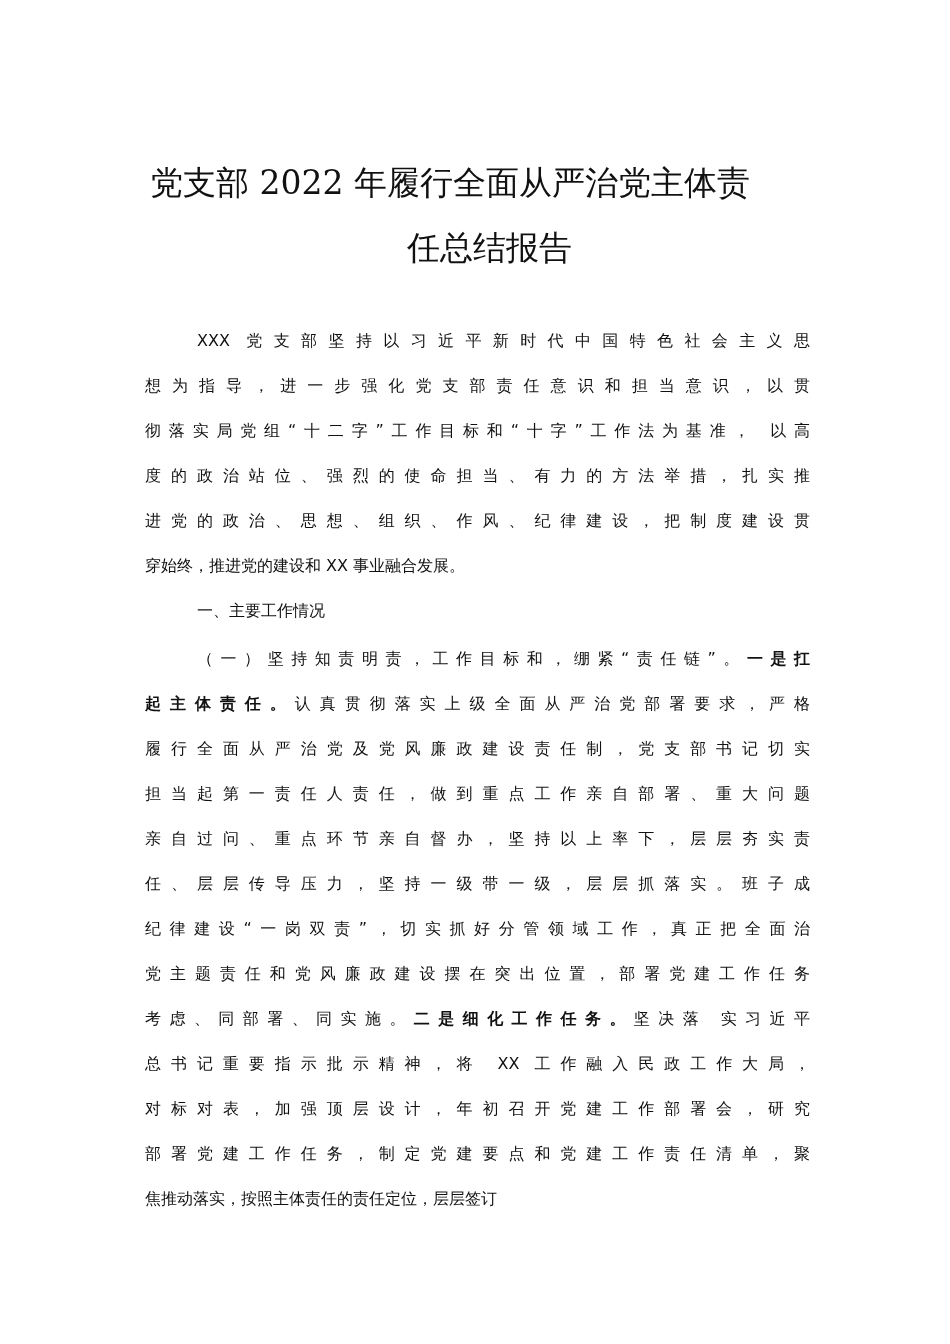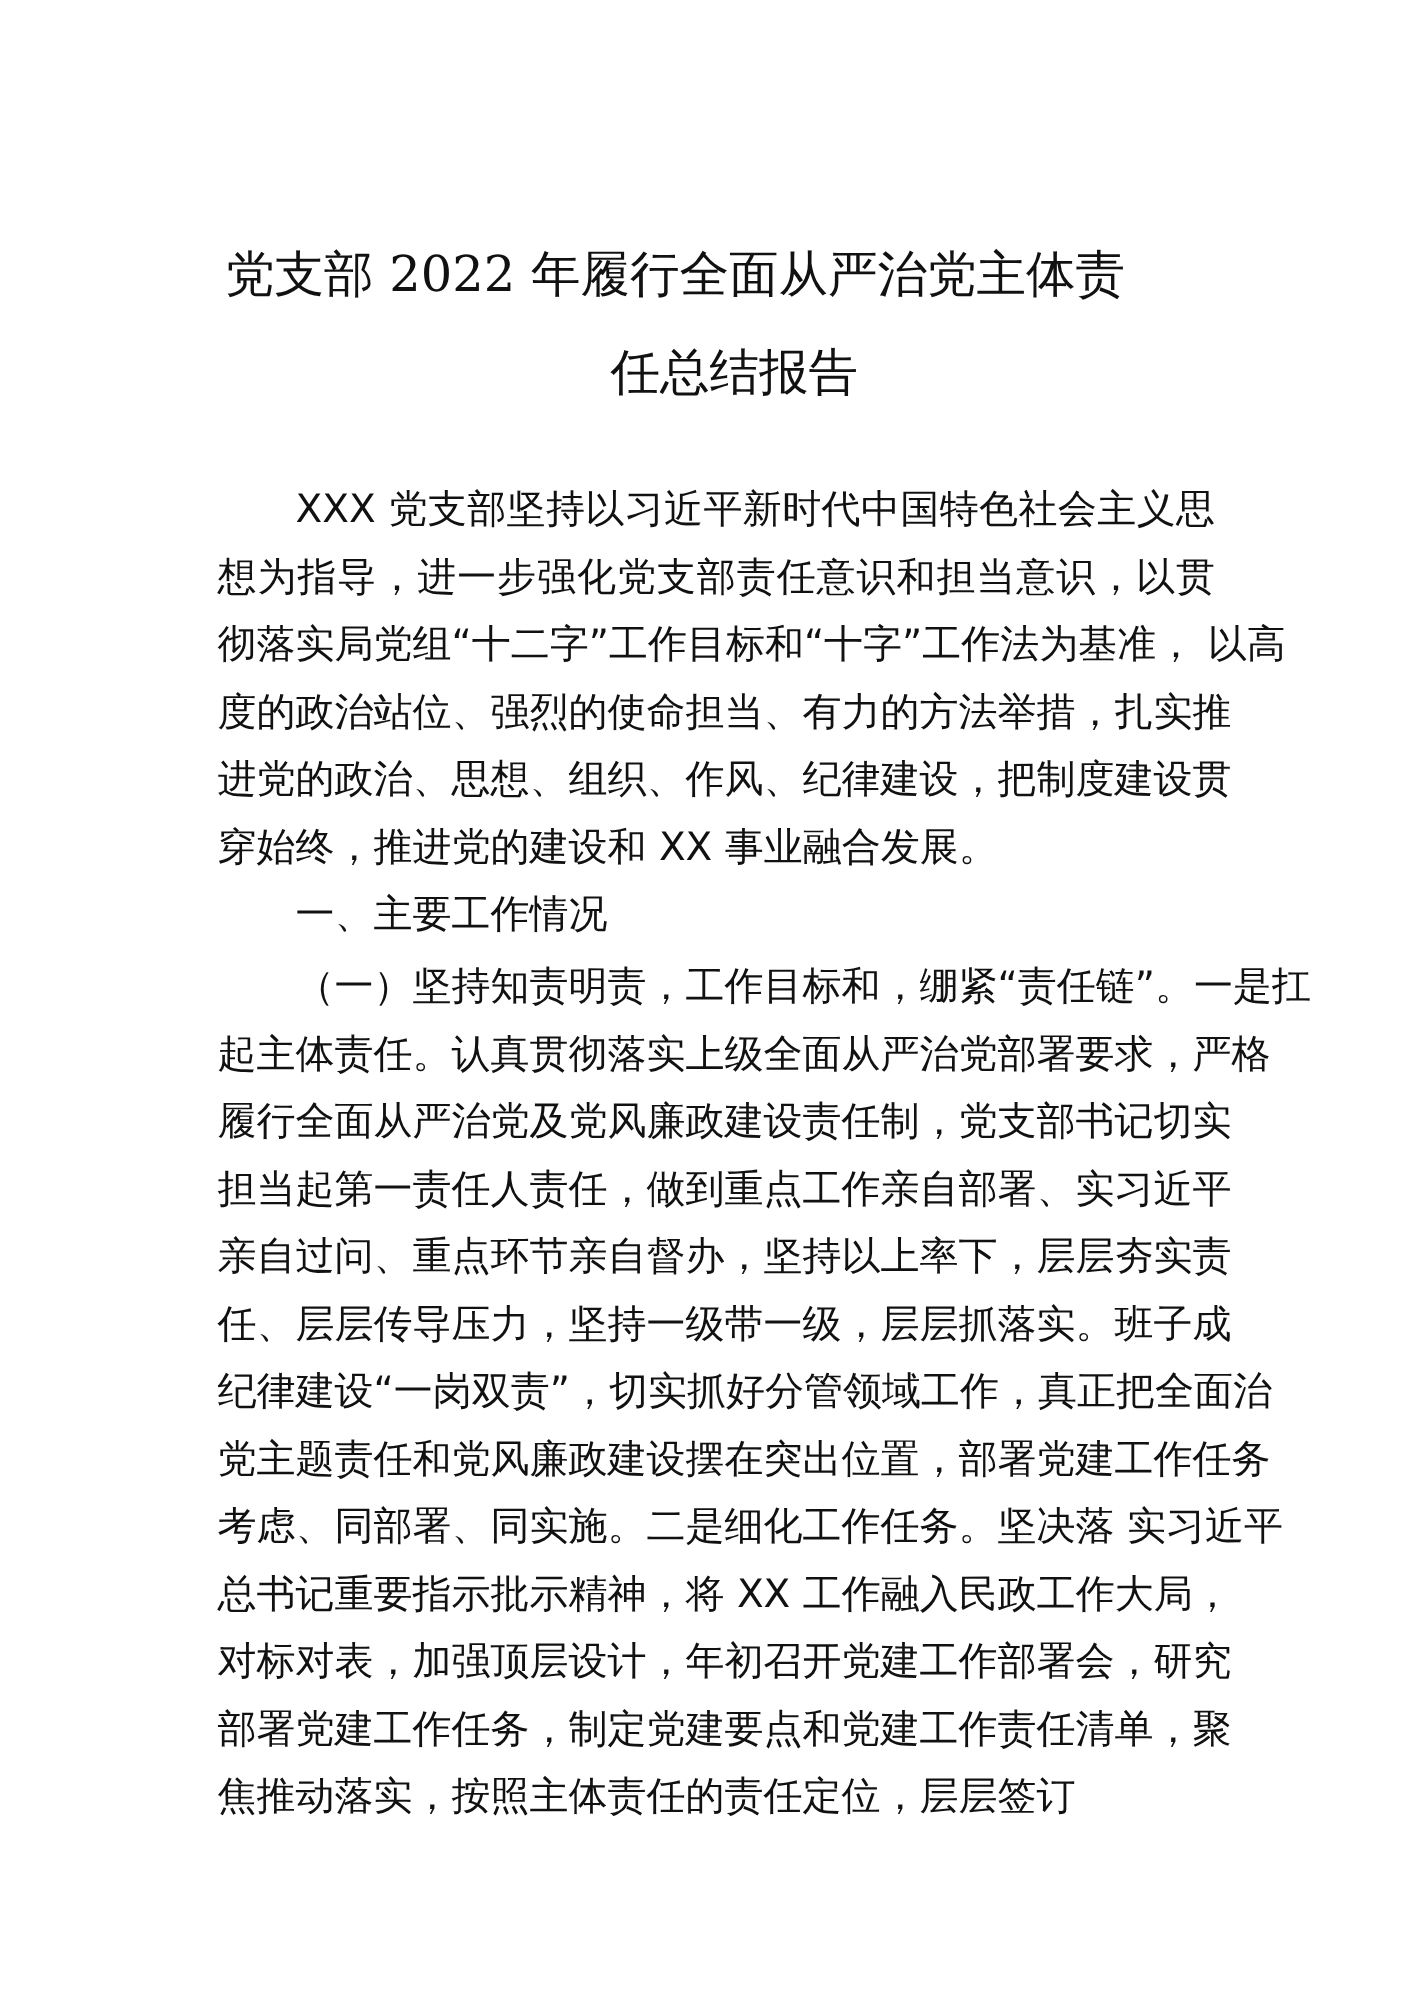--- a/index.html
+++ b/index.html
@@ -1,23 +1,23 @@
 <!DOCTYPE html>
 <html><head>
 <meta charset="utf-8">
 <style>
   html,body{margin:0;padding:0;background:#fff;}
   body{width:950px;height:1344px;position:relative;overflow:hidden;color:#111;}
   .title{position:absolute;left:0;width:950px;font-family:"DejaVu Serif","Liberation Serif",serif;font-size:33px;line-height:40px;color:#111;}
   .t1{top:163px;left:150px;white-space:nowrap;}
   .t2{top:228px;left:407px;white-space:nowrap;}
-  .line{position:absolute;left:145px;width:665px;height:45px;font-family:"DejaVu Sans","Liberation Sans",sans-serif;font-size:26px;line-height:45px;white-space:nowrap;overflow:visible;text-align:justify;text-align-last:justify;}
+  .line{position:absolute;left:145px;width:665px;height:45px;font-family:"DejaVu Sans","Liberation Sans",sans-serif;font-size:16px;line-height:45px;white-space:nowrap;overflow:visible;text-align:justify;text-align-last:justify;}
   .line.indent{left:197px;width:613px;}
   .line.last{text-align-last:left;}
-  b{font-weight:normal;}
+  b{font-weight:bold;}
 </style>
 </head>
 <body>
 
 <div>
   <div class="title t1">党支部 2022 年履行全面从严治党主体责</div>
   <div class="title t2">任总结报告</div>
 
   <div class="line indent" style="top:318px">XXX 党支部坚持以习近平新时代中国特色社会主义思</div>
   <div class="line" style="top:363px">想为指导，进一步强化党支部责任意识和担当意识，以贯</div>
@@ -28,21 +28,21 @@
 
   <div class="line indent last" style="top:588px">一、主要工作情况</div>
 
   <div class="line indent" style="top:636px">
     <span>（一）坚持知责明责，工作目标和，绷紧“责任链”。</span><b>一是扛</b>
   </div>
   <div class="line" style="top:681px">
     <b>起主体责任。</b><span>认真贯彻落实上级全面从严治党部署要求，严格</span>
   </div>
   <div class="line" style="top:726px">履行全面从严治党及党风廉政建设责任制，党支部书记切实</div>
-  <div class="line" style="top:771px">担当起第一责任人责任，做到重点工作亲自部署、实习近平</div>
+  <div class="line" style="top:771px">担当起第一责任人责任，做到重点工作亲自部署、重大问题</div>
   <div class="line" style="top:816px">亲自过问、重点环节亲自督办，坚持以上率下，层层夯实责</div>
   <div class="line" style="top:861px">任、层层传导压力，坚持一级带一级，层层抓落实。班子成</div>
   <div class="line" style="top:906px">纪律建设“一岗双责”，切实抓好分管领域工作，真正把全面治</div>
   <div class="line" style="top:951px">党主题责任和党风廉政建设摆在突出位置，部署党建工作任务</div>
   <div class="line" style="top:996px">
     <span>考虑、同部署、同实施。</span><b>二是细化工作任务。</b><span>坚决落 实习近平</span>
   </div>
   <div class="line" style="top:1041px">总书记重要指示批示精神，将 XX 工作融入民政工作大局，</div>
   <div class="line" style="top:1086px">对标对表，加强顶层设计，年初召开党建工作部署会，研究</div>
   <div class="line" style="top:1131px">部署党建工作任务，制定党建要点和党建工作责任清单，聚</div>

